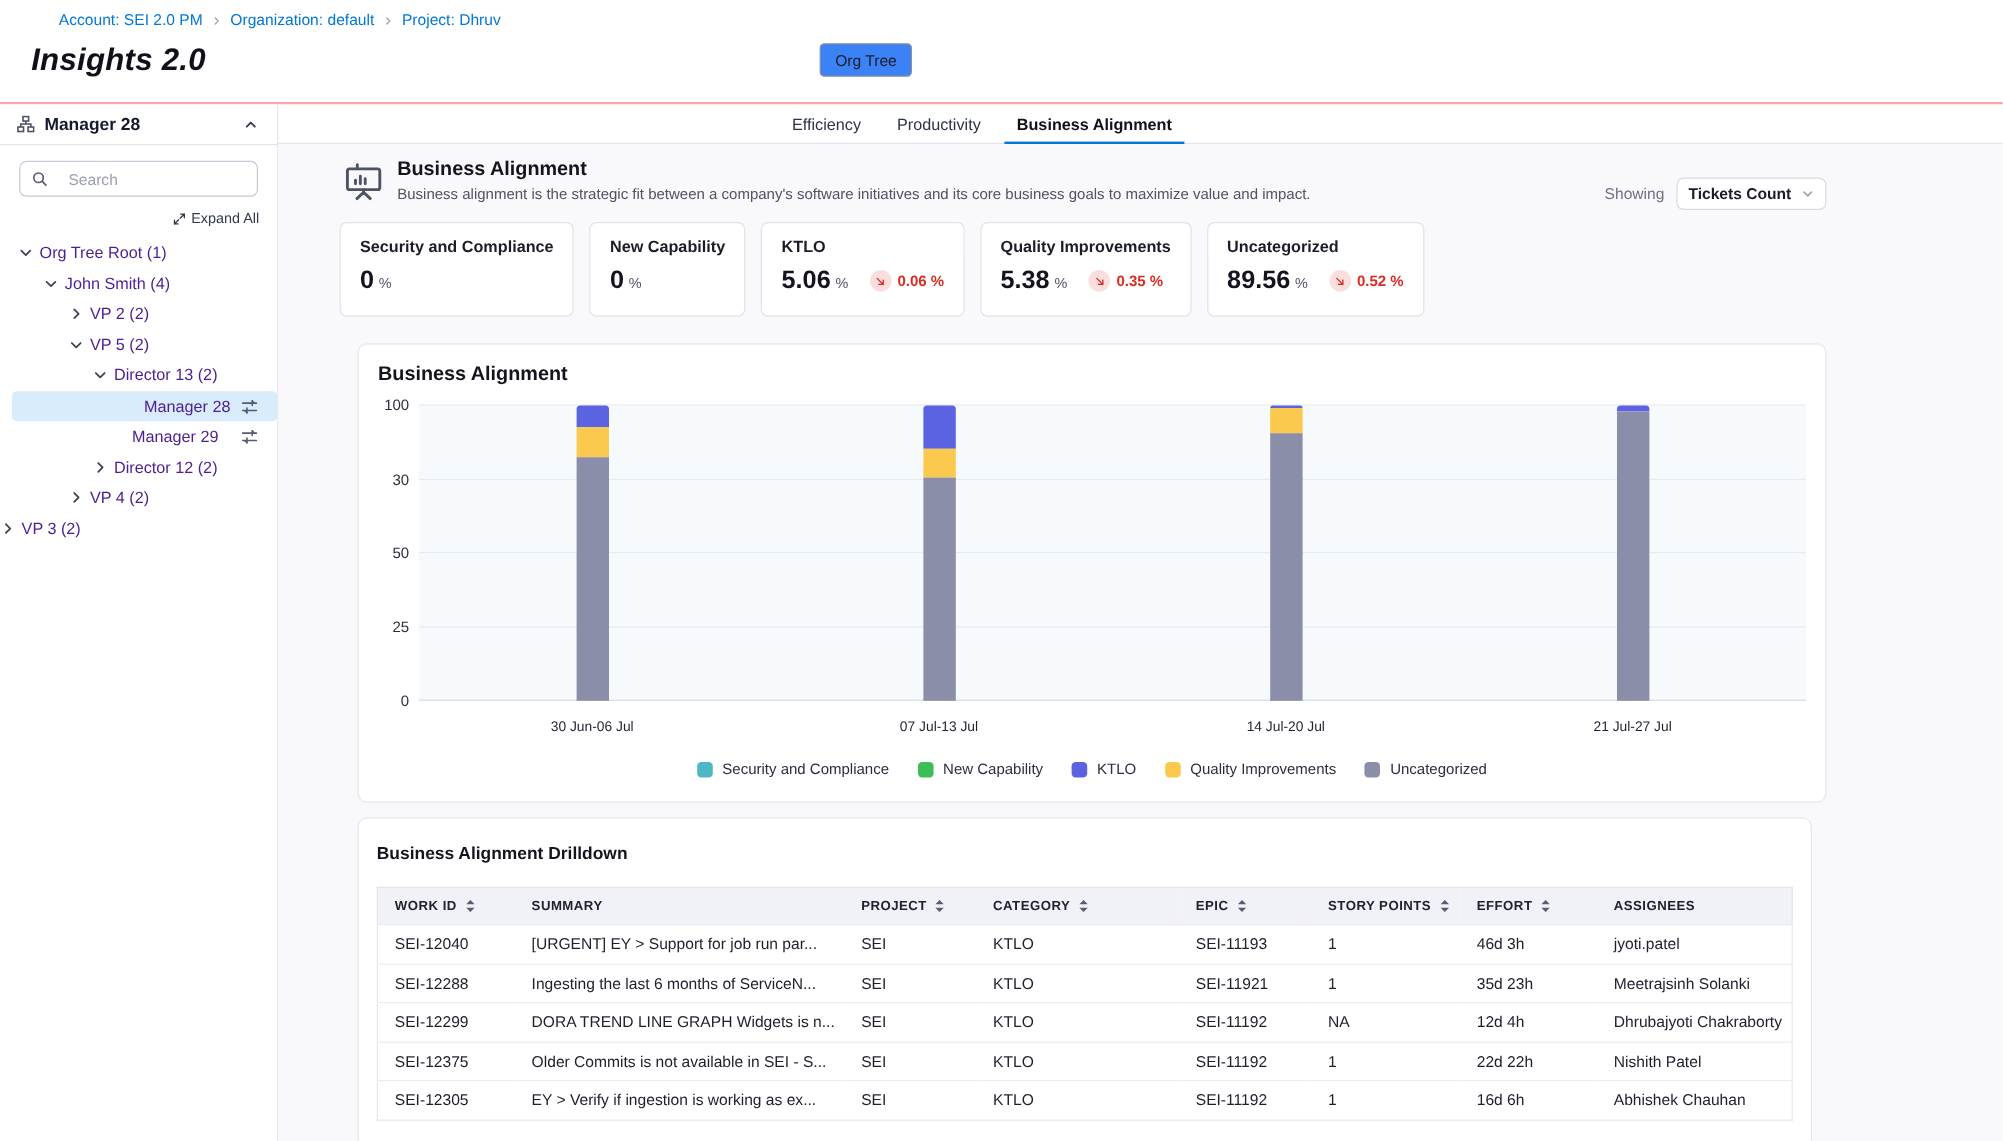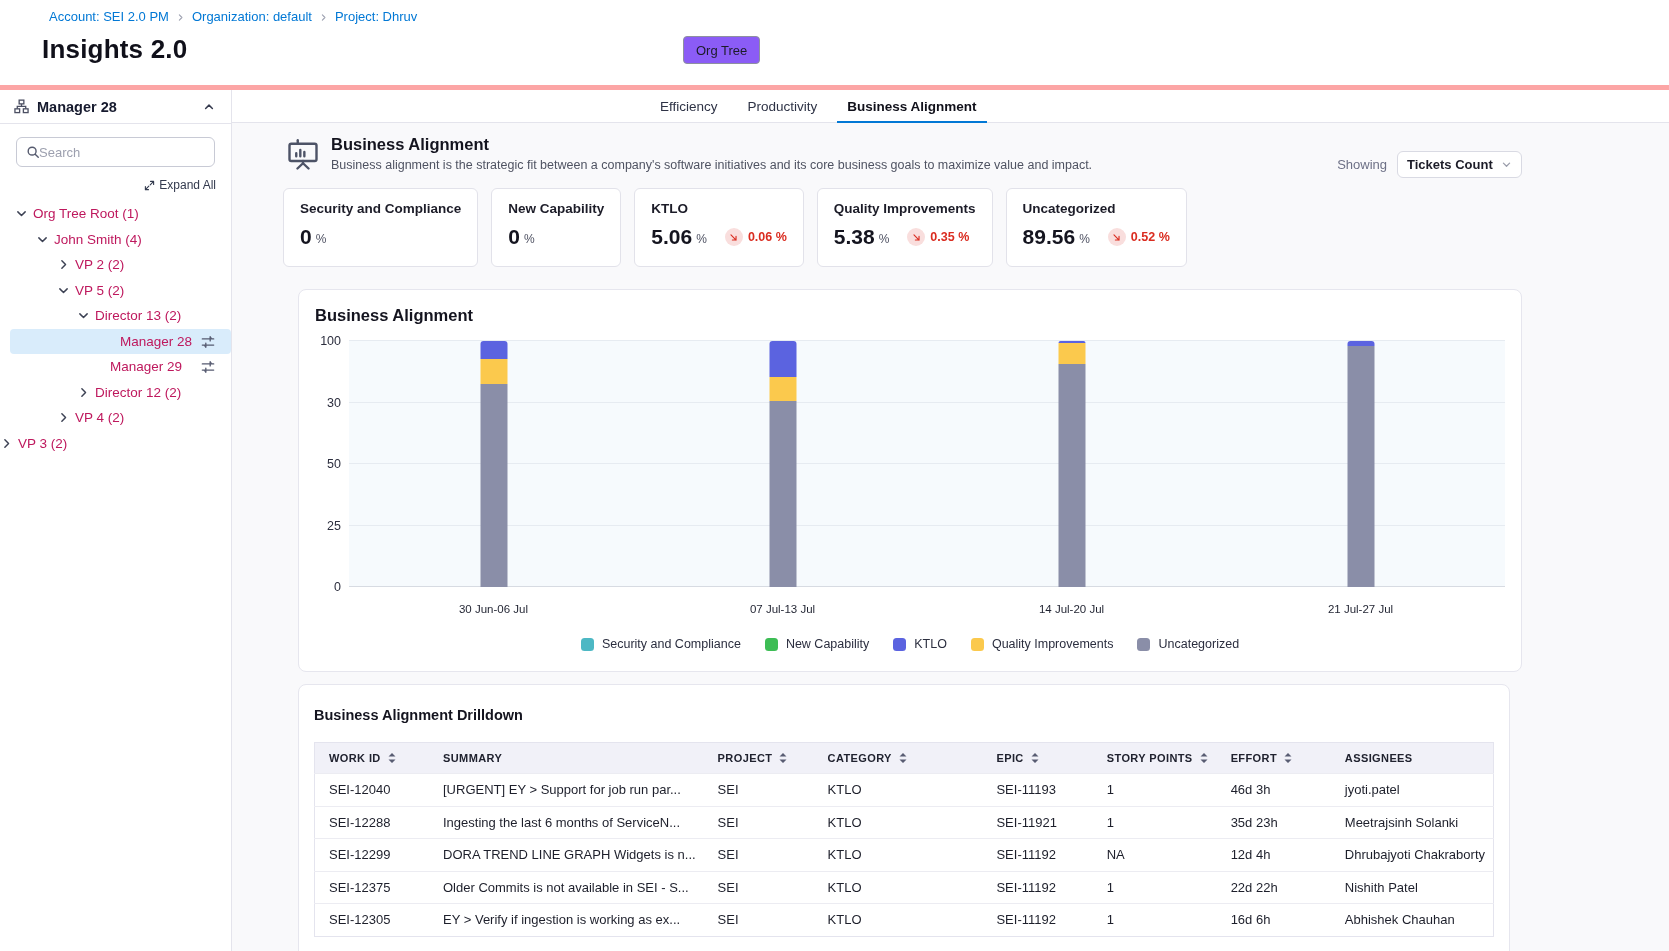--- a/index.html
+++ b/index.html
@@ -5,54 +5,54 @@
   * { margin:0; padding:0; box-sizing:border-box; }
   html,body { width:1669px; height:951px; overflow:hidden; background:#fff;
     font-family:"Liberation Sans", sans-serif; color:#1c1c28; }
   svg { display:block; }
 
   
   .top-header { position:relative; height:85px; background:#fff; }
   .breadcrumb { display:flex; align-items:center; gap:7px; padding:9px 0 0 18px; font-size:13px;margin-left:31px; }
   .crumb { color:#0278d5; text-decoration:none; cursor:pointer; }
   .crumb-sep { color:#9ea2b1; margin-top:1px; }
-  .title-row { display:flex; align-items:center; padding:10px 0 0 42px; }
+  .title-row { display:flex; align-items:center; padding:10px 0 0 26px;font-style:italic; }
   .page-title { font-size:26px; font-weight:700; color:#10101a; letter-spacing:.2px; }
   .org-tree-btn { position:absolute; left:683px; top:36px; height:28px; padding:0 12px;
-    background:#8b5cf6; border:1px solid #8e90a0; border-radius:4px; font-size:13px;
+    background:#3b82f6; border:1px solid #8e90a0; border-radius:4px; font-size:13px;
     font-weight:500; color:#1c1c28; cursor:pointer; font-family:inherit; }
   .top-controls { position:absolute; top:36px; left:1253px; display:flex; gap:14px; }
   .dropdown-btn { height:28px; display:flex; align-items:center; gap:8px; padding:0 10px;
     background:#fcfcfe; border:1px solid #d9dae3; border-radius:8px; font-size:13.5px;
     font-weight:500; color:#1c1c28; cursor:pointer; font-family:inherit; }
   .dropdown-btn.range { width:168px; }
   .dropdown-btn.interval { width:108px; }
   .dropdown-btn .lbl { flex:1; text-align:left; }
   .chev { color:#9b9eac; }
   .ico { color:#4c5063; }
 
   
-  .body-row { display:flex; height:866px; border-top:5px solid #fca5a5; }
+  .body-row { display:flex; height:866px; border-top:2px solid #fca5a5; }
 
   
   .sidebar { width:232px; min-width:232px; background:#fff; border-right:1px solid #e4e4ec; }
   .sidebar-header { height:34px; display:flex; align-items:center; gap:8px; padding:0 14px;
     border-bottom:1px solid #e4e4ec; }
   .sidebar-title { font-size:14.5px; font-weight:700; color:#161a2e; flex:1; }
   .collapse-btn { background:none; border:none; cursor:pointer; color:#353a4e; padding:2px; }
   .search-wrap { margin:13px 16px 0 16px; position:relative; }
   .search-wrap input { width:100%; height:30px; border:1px solid #c8cad5; border-radius:6px;
-    padding:0 10px 0 22px; font-size:13px; color:#4c1d95; outline:none; font-family:inherit; }
+    padding:0 10px 0 40px; font-size:13px; color:#4c1d95; outline:none; font-family:inherit; }
   .search-wrap input::placeholder { color:#9da0af; }
   .search-icon { position:absolute; left:10px; top:8px; color:#555a6e; }
   .expand-all { margin:11px 15px 0 0; display:flex; justify-content:flex-end; align-items:center;
     gap:4px; font-size:12px; color:#333a4e; cursor:pointer; }
   .tree { margin-top:9px; }
   .tree-item { position:relative; height:25.5px; display:flex; align-items:center; gap:5px;
-    font-size:13.5px; color:#be185d; cursor:pointer; }
+    font-size:13.5px; color:#4c1d95; cursor:pointer; }
   .tree-item .tchev { color:#3d4254; display:flex; }
   .tree-item.selected { background:#d9ecfb; margin-left:10px; border-radius:4px; }
   .sliders-btn { position:absolute; right:16px; top:6px; color:#555a70; cursor:pointer; }
   .r90 { transform:rotate(90deg); }
 
   
   .main { flex:1; display:flex; flex-direction:column; overflow:hidden; }
   .tab-bar { height:33px; display:flex; align-items:stretch; padding-left:413px;
     border-bottom:1px solid #e4e4ec; background:#fff; }
   .tab { padding:0 10px; margin:0 5px; display:flex; align-items:center; font-size:13.5px;

